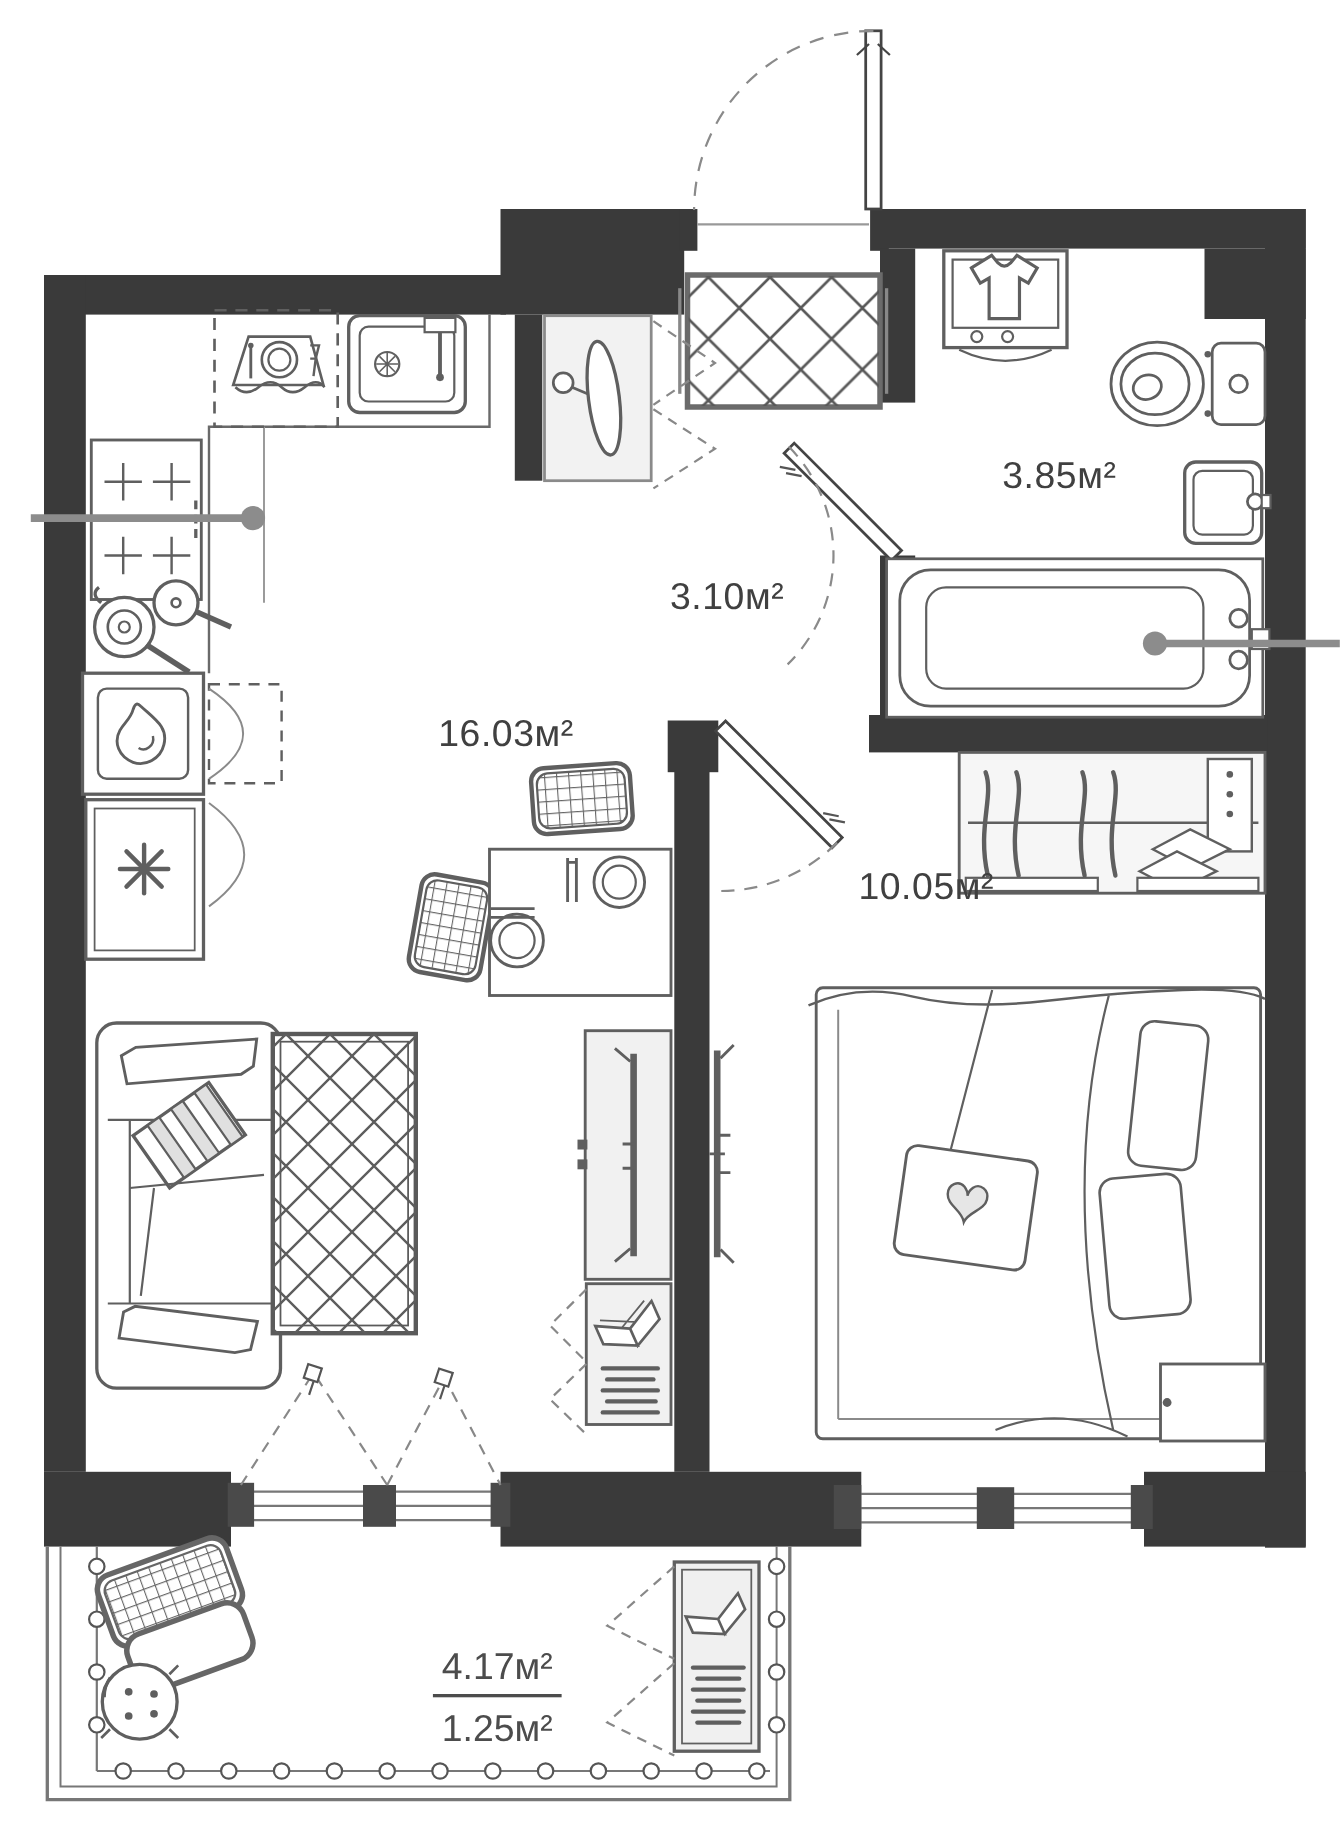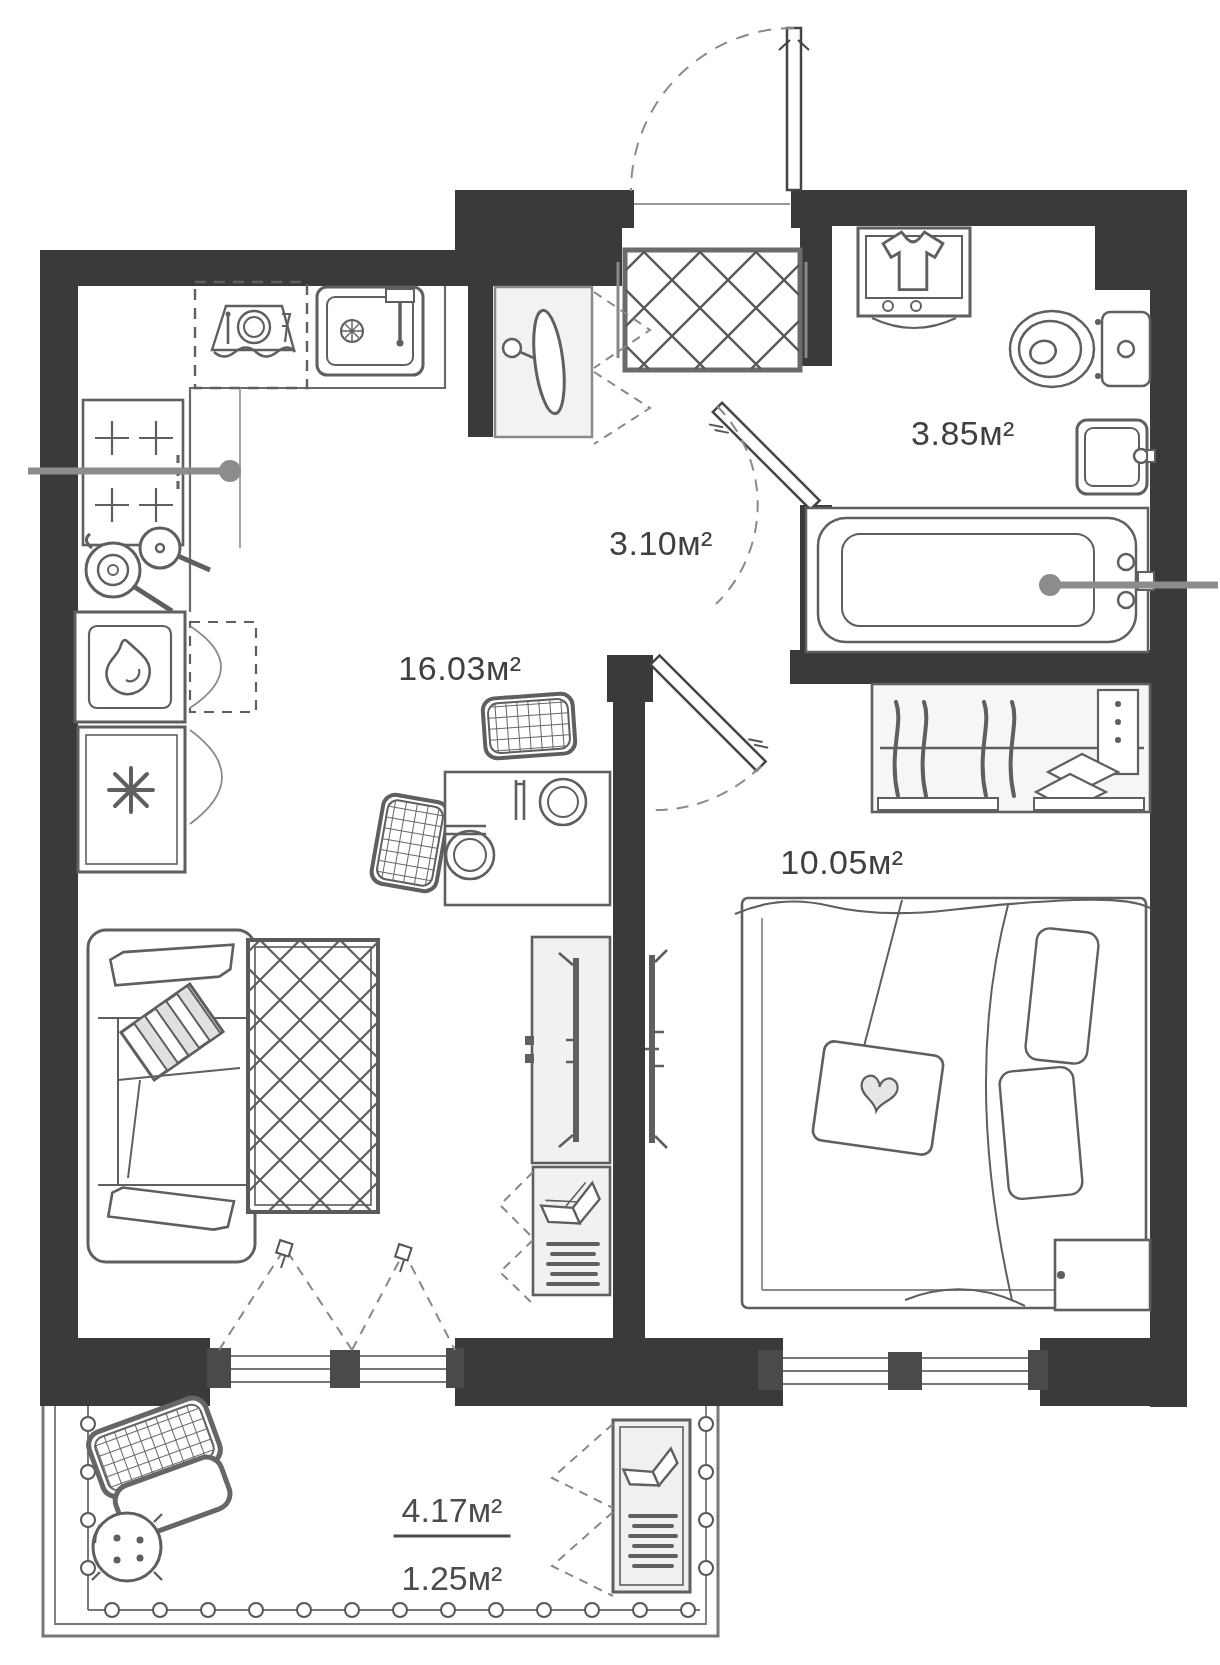--- a/index.html
+++ b/index.html
@@ -6,21 +6,21 @@
   .stage{position:relative;width:1220px;height:1665px;background:#fff;overflow:hidden;
          font-family:"Liberation Sans",sans-serif;}
   .stage svg{position:absolute;left:0;top:0;}
   .lbl{position:absolute;transform:translate(-50%,-50%);
        font:400 34px "Liberation Sans",sans-serif;color:#404040;
        letter-spacing:.5px;white-space:nowrap;}
   .lbl-frac{position:absolute;transform:translate(-50%,-50%);
        display:flex;flex-direction:column;align-items:center;
        font:400 34px "Liberation Sans",sans-serif;color:#4c4c4c;}
   .lbl-frac .top{border-bottom:3px solid #4c4c4c;padding:0 8px 5px;}
-  .lbl-frac .bot{padding-top:21px;}
+  .lbl-frac .bot{padding-top:10px;}
 </style>
 </head>
 <body>
 
 <div class="stage">
 <svg width="1220" height="1665" viewBox="0 0 1220 1665">
   <defs>
     <pattern id="hatch" width="56" height="56" patternUnits="userSpaceOnUse">
       <path d="M0,0 L56,56 M56,0 L0,56" stroke="#585858" stroke-width="2.4" fill="none"></path>
     </pattern>
@@ -387,18 +387,18 @@
             <line x1="634" y1="1566" x2="672" y2="1566"></line>
       </g>
       <path d="M613,1424 L552,1478 L613,1508 M613,1512 L552,1566 L613,1596" fill="none" stroke="#888" stroke-width="2" stroke-dasharray="9 7"></path>
     </g>
   </g>
 </svg>
 
 <div class="lbl" style="left:420px;top:668px;margin-left:40px;">16.03м²</div>
 <div class="lbl" style="left:661px;top:543px;">3.10м²</div>
 <div class="lbl" style="left:963px;top:433px;">3.85м²</div>
-<div class="lbl" style="left:842px;top:862px;text-align:center;">10.05м²</div>
+<div class="lbl" style="left:842px;top:807px;text-align:center;">10.05м²</div>
 <div class="lbl-frac" style="left:452px;top:1544px;">
   <span class="top">4.17м²</span>
   <span class="bot">1.25м²</span>
 </div>
 </div>
 
 </body></html>

